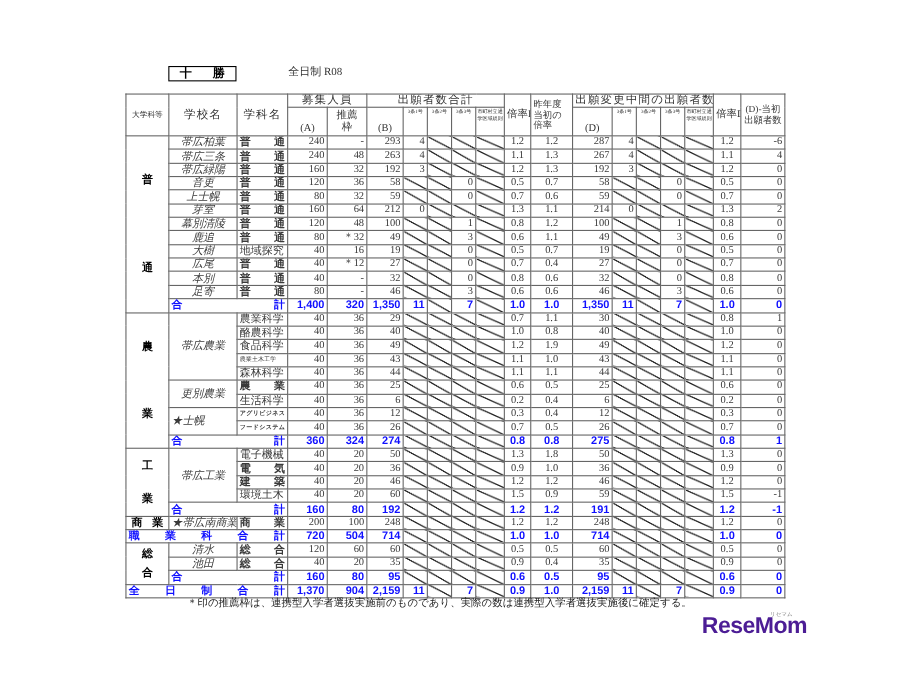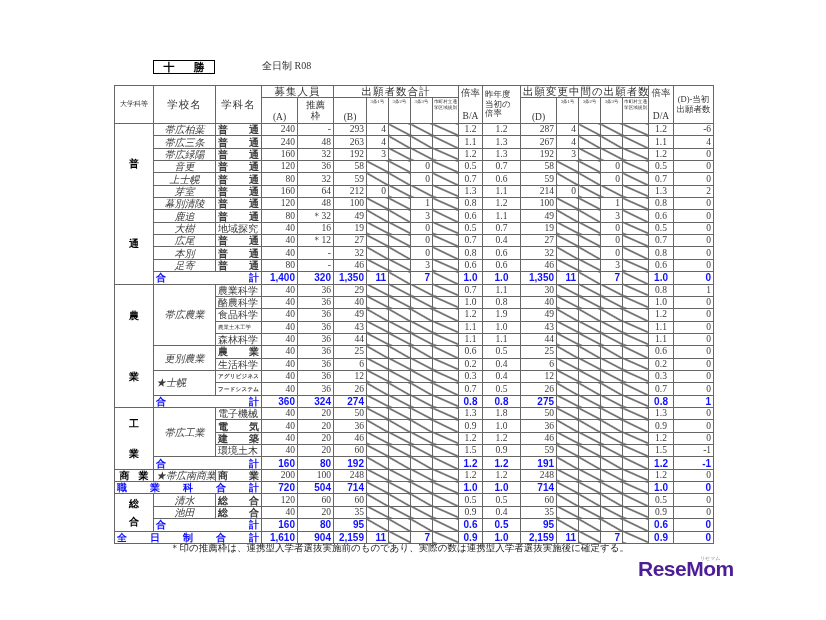--- a/index.html
+++ b/index.html
@@ -8,21 +8,21 @@
   .subtitle{position:absolute;left:262px;top:60px;font-size:10px;line-height:12px;color:#333;}
   table.main{position:absolute;left:114px;top:85px;width:599px;border-collapse:collapse;table-layout:fixed;border:1.5px solid #222;}
   table.main td, table.main th{border:1px solid #666;padding:0 2px;font-size:9.5px;line-height:11px;height:11.35px;white-space:nowrap;overflow:hidden;}
   thead th{font-weight:normal;color:#333;text-align:center;vertical-align:middle;padding:0 1px;}
   thead tr.h1 th{height:11px;}
   thead tr.h2 th{height:23px;}
   thead th.grp{font-size:10.5px;letter-spacing:1px;}
   thead th.tiny{font-size:4.6px;line-height:5.5px;vertical-align:top;white-space:normal;padding:1px 1px;}
   thead th.sm{font-size:7px;}
   thead th.bot{vertical-align:bottom;}
-  .stack{display:flex;flex-direction:column;justify-content:space-between;align-items:center;height:34px;text-align:center;}
+  .stack{display:flex;flex-direction:row;justify-content:space-between;align-items:center;height:34px;text-align:center;}
   thead th.multi{white-space:normal;font-size:8.5px;line-height:9.5px;text-align:left;}
   tbody td{text-align:right;color:#3a3a3a;}
   tbody td.ctr{text-align:center;}
   tbody td.cat{color:#000;font-family:"Liberation Sans","DejaVu Sans",sans-serif;font-weight:bold;font-size:10px;text-align:center;vertical-align:top;padding:0;}
   .catwrap{display:flex;flex-direction:column;justify-content:space-around;align-items:center;}
   .catwrap.row{flex-direction:row;justify-content:space-around;}
   tbody td.school{text-align:center;font-size:10px;font-style:italic;}
   tbody td.school.starl{text-align:left;}
   tbody td.dept{text-align:left;font-size:10px;}
   tbody td.dept.just{text-align:justify;text-align-last:justify;font-weight:bold;}
@@ -817,21 +817,21 @@
       <tr class="grand">
         <td colspan="3">
           <div class="spread">
             <span>全</span>
             <span>日</span>
             <span>制</span>
             <span>合</span>
             <span>計</span>
           </div>
         </td>
-        <td>1,610</td>
+        <td>1,370</td>
         <td>904</td>
         <td>2,159</td>
         <td>11</td>
         <td class="diag"></td>
         <td>7</td>
         <td class="diag"></td>
         <td class="ctr">0.9</td>
         <td class="ctr">1.0</td>
         <td>2,159</td>
         <td>11</td>

